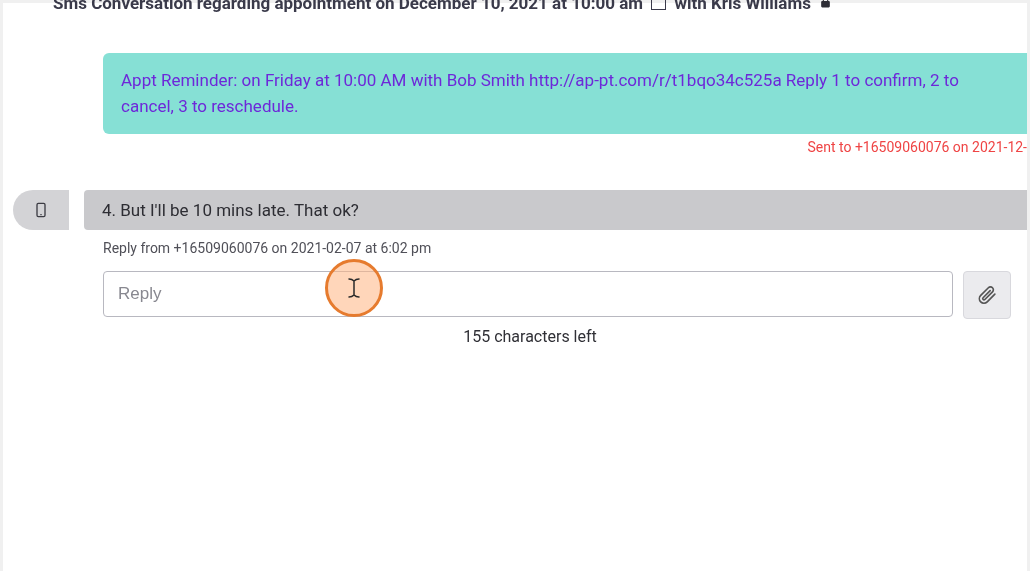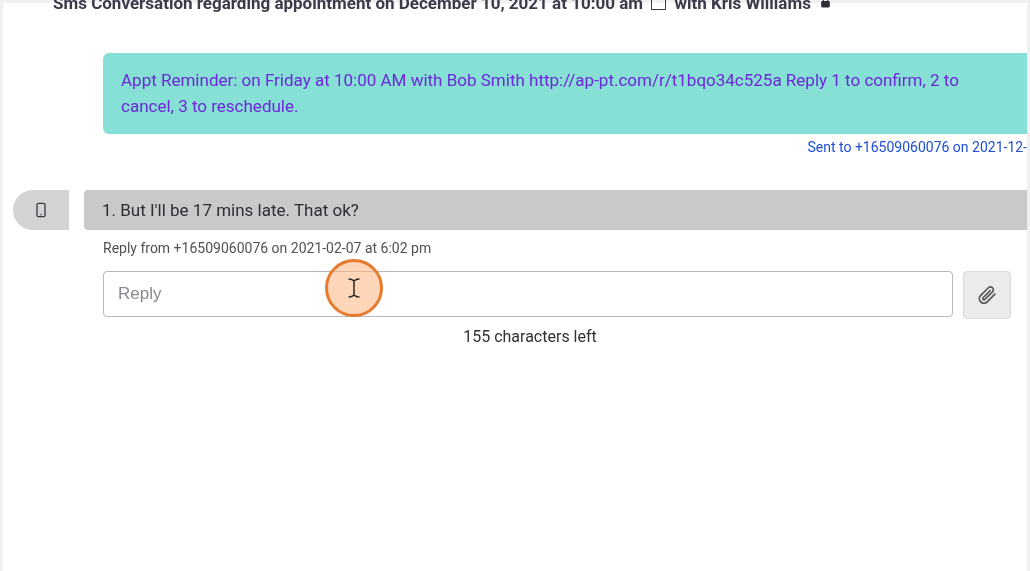--- a/index.html
+++ b/index.html
@@ -58,21 +58,21 @@
       color: #6d28d9;
       font-size: 17px;
       line-height: 1.5;
       width: calc(100% - 100px);
       overflow: hidden;
     }
     .sent-meta {
       margin: 5px 0 0 100px;
       text-align: right;
       font-size: 14px;
-      color: #1d4ed8;
+      color: #ef4444;
       width: calc(100% - 100px);
       white-space: nowrap;
       overflow: hidden;
     }
     .reply-row {
       margin: 35px 0 0 0;
       display: flex;
       align-items: stretch;
     }
     .phone-badge {
@@ -186,21 +186,21 @@
   <div class="sent-meta">Sent to +16509060076 on 2021-12-</div>
 
   <div class="reply-row">
     <div class="phone-badge">
       <svg width="16" height="22" viewBox="0 0 24 24" fill="none" stroke="#3c3c44" stroke-width="2">
         <rect x="6" y="2" width="12" height="20" rx="2" ry="2"></rect>
         <line x1="11" y1="19" x2="13" y2="19"></line>
       </svg>
     </div>
     <div class="reply-bubble">
-      <span>1. But I'll be 17 mins late. That ok?</span>
+      <span>4. But I'll be 10 mins late. That ok?</span>
     </div>
   </div>
   <div class="reply-meta">Reply from +16509060076 on 2021-02-07 at 6:02 pm</div>
 
   <div class="reply-input-row">
     <input type="text" class="reply-input" placeholder="Reply" style="">
     <div class="attach-button">
       <svg width="20" height="20" viewBox="0 0 24 24" fill="none" stroke="#555" stroke-width="2" stroke-linecap="round" stroke-linejoin="round">
         <path d="M21.44 11.05l-9.19 9.19a5.5 5.5 0 0 1-7.78-7.78l9.19-9.19a3.5 3.5 0 1 1 4.95 4.95l-9.19 9.19a1.5 1.5 0 0 1-2.12-2.12l8.49-8.49"></path>
       </svg>

